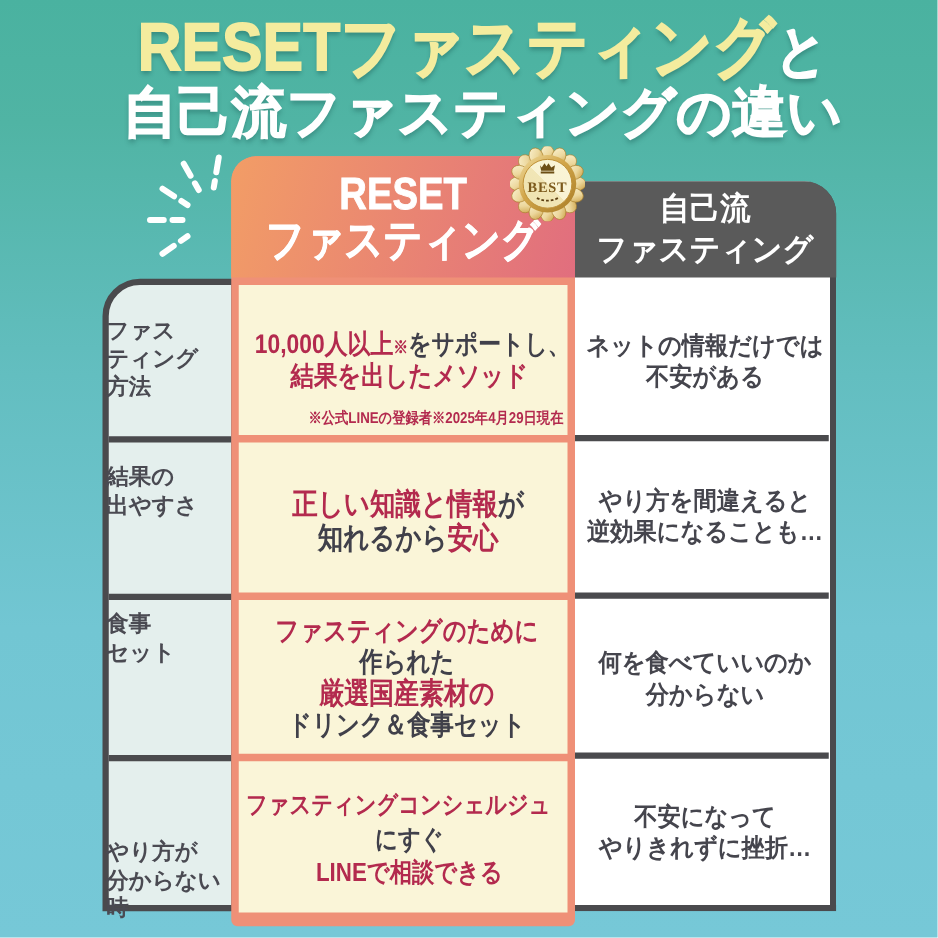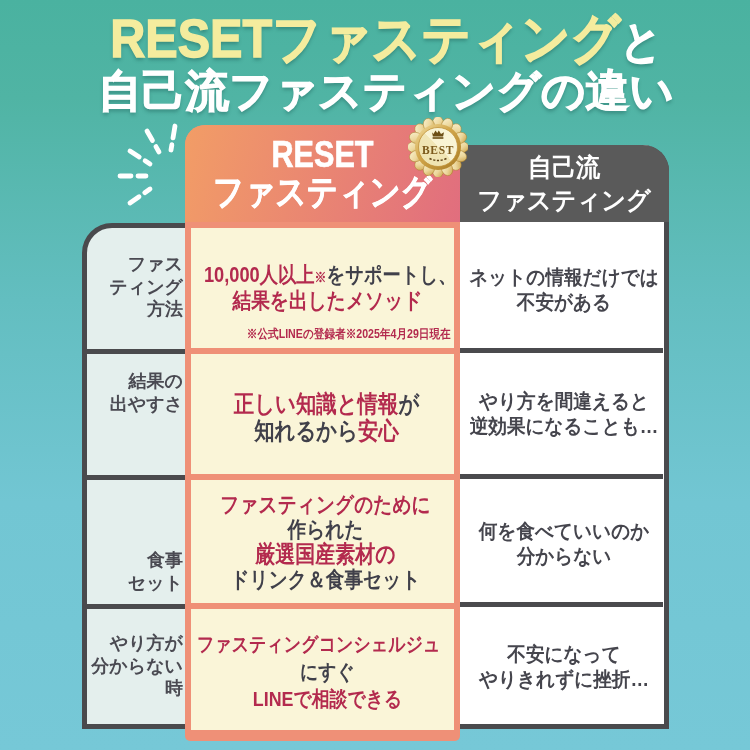--- a/index.html
+++ b/index.html
@@ -23,21 +23,21 @@
        text-align:center;line-height:33px;transform:scaleX(.95);}
   .rsep{left:455px;width:208px;height:5px;background:#4a4a4d;}
   .rtxt{left:459px;width:210px;color:#45454d;font-weight:bold;font-size:20px;
         text-align:center;line-height:25px;white-space:nowrap;transform:scaleX(.93);}
 
   
   .lcol{left:82px;top:223px;width:98px;height:496px;background:#e4efed;
         border:5px solid #4a4a4d;border-radius:30px 0 0 0;}
   .lsep{left:87px;width:98px;height:5px;background:#4a4a4d;}
   .ltxt{left:85px;width:98px;color:#4a4a52;font-weight:bold;font-size:18px;
-        text-align:right;line-height:22.5px;}
+        text-align:left;line-height:22.5px;}
 
   
   .mcol{left:185px;top:125px;width:275px;height:616px;background:#ef9077;
         border-radius:20px 20px 5px 5px;}
   .mhead{left:185px;top:125px;width:275px;height:97px;
          background:linear-gradient(105deg,#f29d66 0%,#e16e7e 100%);
          border-radius:20px 20px 0 0;}
   .mht{left:190px;top:136px;-webkit-text-stroke:0.7px #fff;width:265px;color:#fff;font-weight:bold;font-size:36px;
        text-align:center;line-height:37px;transform:scaleX(.85);white-space:nowrap;}
   .mcell{left:191px;width:263px;background:#faf5d8;}
@@ -74,22 +74,22 @@
   <div class="abs rtxt" style="top:389px">やり方を間違えると<br>逆効果になることも…</div>
   <div class="abs rtxt" style="top:519px">何を食べていいのか<br>分からない</div>
   <div class="abs rtxt" style="top:642px">不安になって<br>やりきれずに挫折…</div>
 
   <div class="abs lcol"></div>
   <div class="abs lsep" style="top:349px"></div>
   <div class="abs lsep" style="top:475px"></div>
   <div class="abs lsep" style="top:604px"></div>
   <div class="abs ltxt" style="top:253px">ファス<br>ティング<br>方法</div>
   <div class="abs ltxt" style="top:370px">結果の<br>出やすさ</div>
-  <div class="abs ltxt" style="top:549px">食事<br>セット</div>
-  <div class="abs ltxt" style="top:632px">やり方が<br>分からない<br>時</div>
+  <div class="abs ltxt" style="top:488px">食事<br>セット</div>
+  <div class="abs ltxt" style="top:670px">やり方が<br>分からない<br>時</div>
 
   <div class="abs mcol"></div>
   <div class="abs mhead"></div>
   <div class="abs mht">RESET<br>ファスティング</div>
   <div class="abs mcell c1"></div>
   <div class="abs mcell c2"></div>
   <div class="abs mcell c3"></div>
   <div class="abs mcell c4"></div>
 
   <div class="abs mtxt" style="left:184px;top:262px;font-size:21.5px;line-height:26px;">10,000人以上<span style="font-size:14px">※</span><span class="dk">をサポートし、</span></div>

